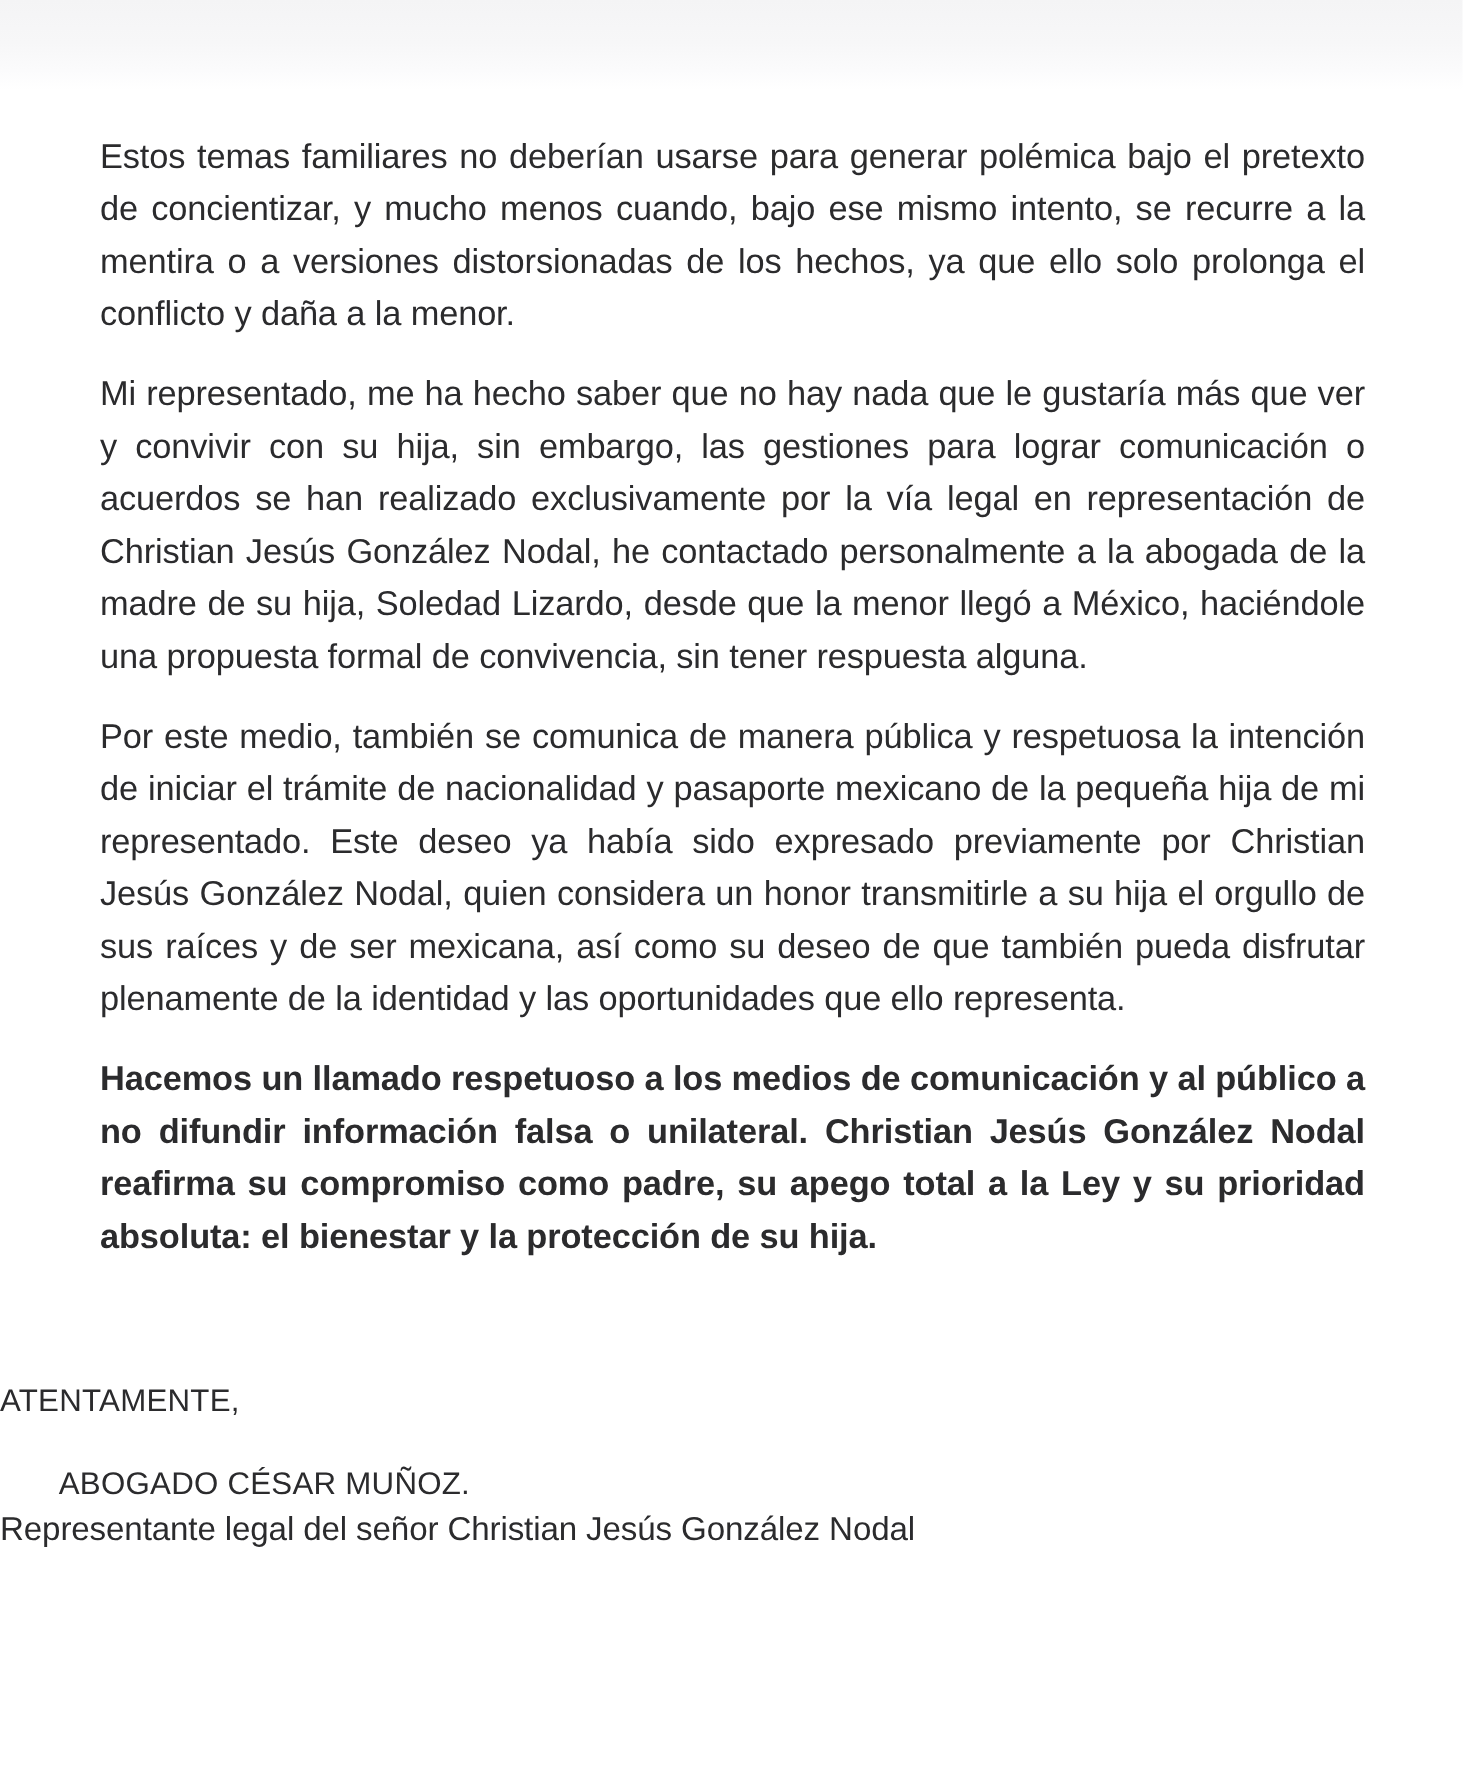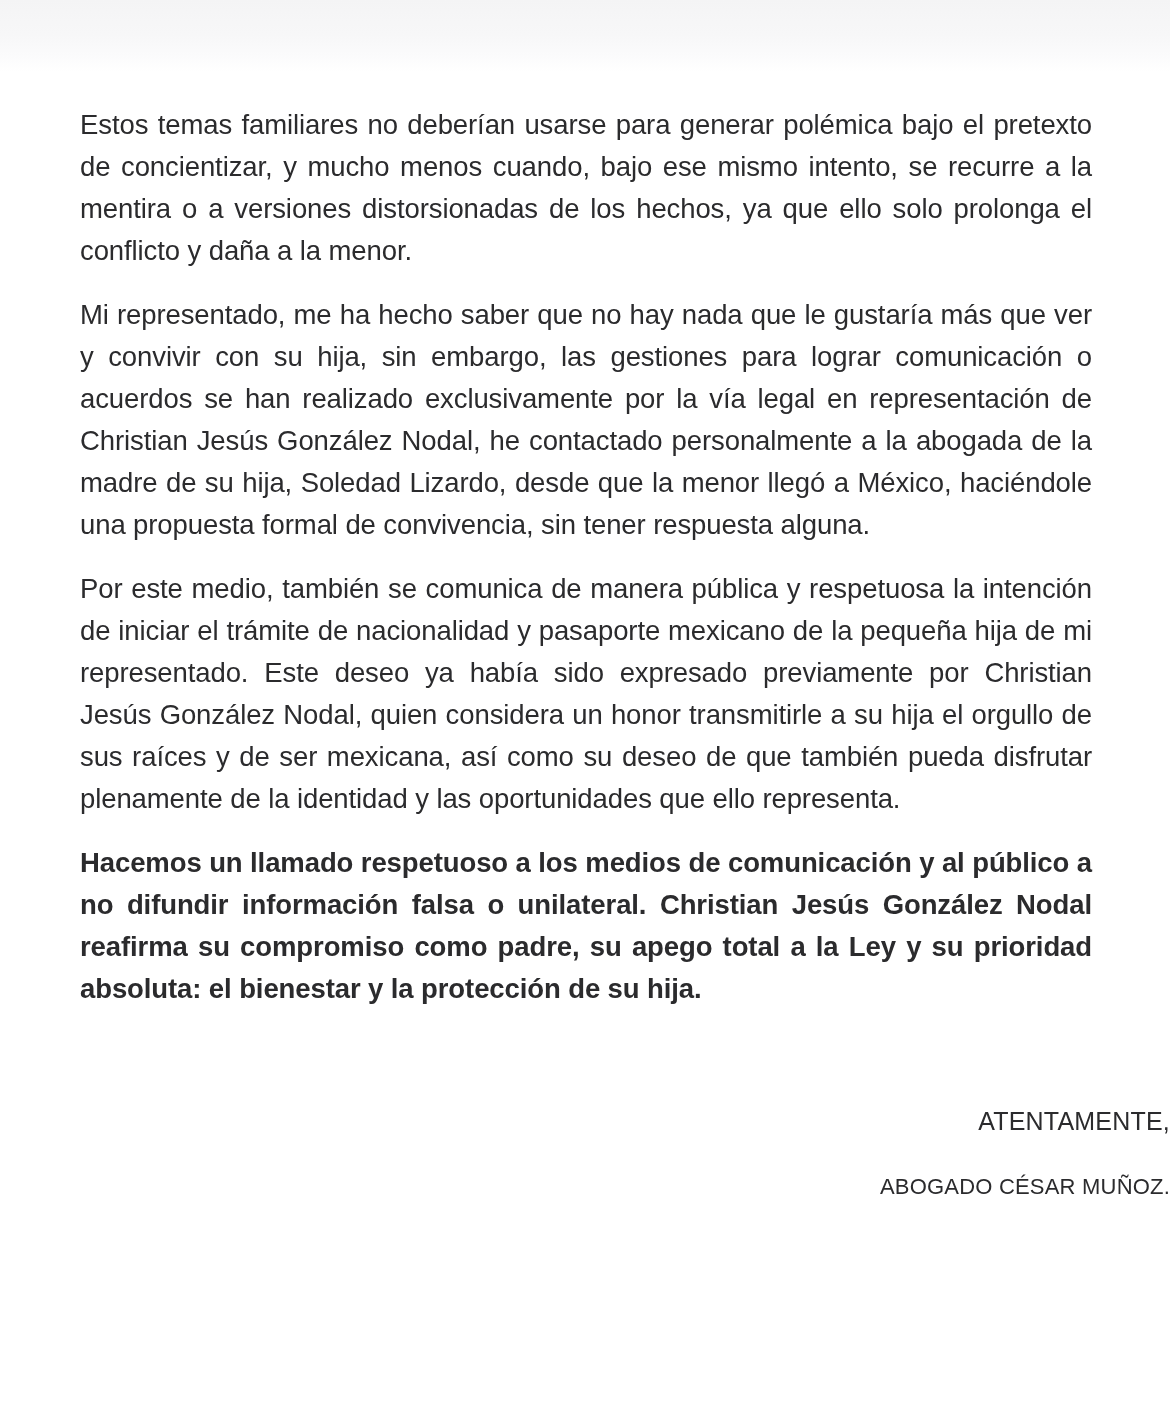--- a/index.html
+++ b/index.html
@@ -55,40 +55,41 @@
     margin-bottom: 0;
     font-weight: bold;
   }
 
   
   .signature {
     position: absolute;
     left: 0;
     top: 1104px;
     width: 1170px;
-    text-align: right;
+    text-align: left;
     color: #2b2b2d;
   }
 
   .sig-salutation {
     font-size: 25px;
     line-height: 34px;
     letter-spacing: 0.2px;
     margin: 0;
   }
 
   .sig-gap {
     height: 31px;
   }
 
   .sig-name {
-    font-size: 22px;
+    font-size: 25px;
     line-height: 36px;
     letter-spacing: 0.2px;
     margin: 0;
+    padding-left: 47px;
   }
 
   .sig-role {
     font-size: 26.5px;
     line-height: 36px;
     letter-spacing: -0.1px;
     margin: 0;
   }
 </style>
 </head>
@@ -106,15 +107,16 @@
     <p class="para">Hacemos un llamado respetuoso a los medios de comunicación y al público a no difundir información falsa o unilateral. Christian Jesús González Nodal reafirma su compromiso como padre, su apego total a la Ley y su prioridad absoluta: el bienestar y la protección de su hija.</p>
   </div>
 
   <div class="signature">
     <p class="sig-salutation">ATENTAMENTE,</p>
 
     <div class="sig-gap"></div>
 
     <p class="sig-name">ABOGADO CÉSAR MUÑOZ.</p>
 
+    <p class="sig-role">Representante legal del señor Christian Jesús González Nodal</p>
   </div>
 
 </div>
 
 </body></html>

